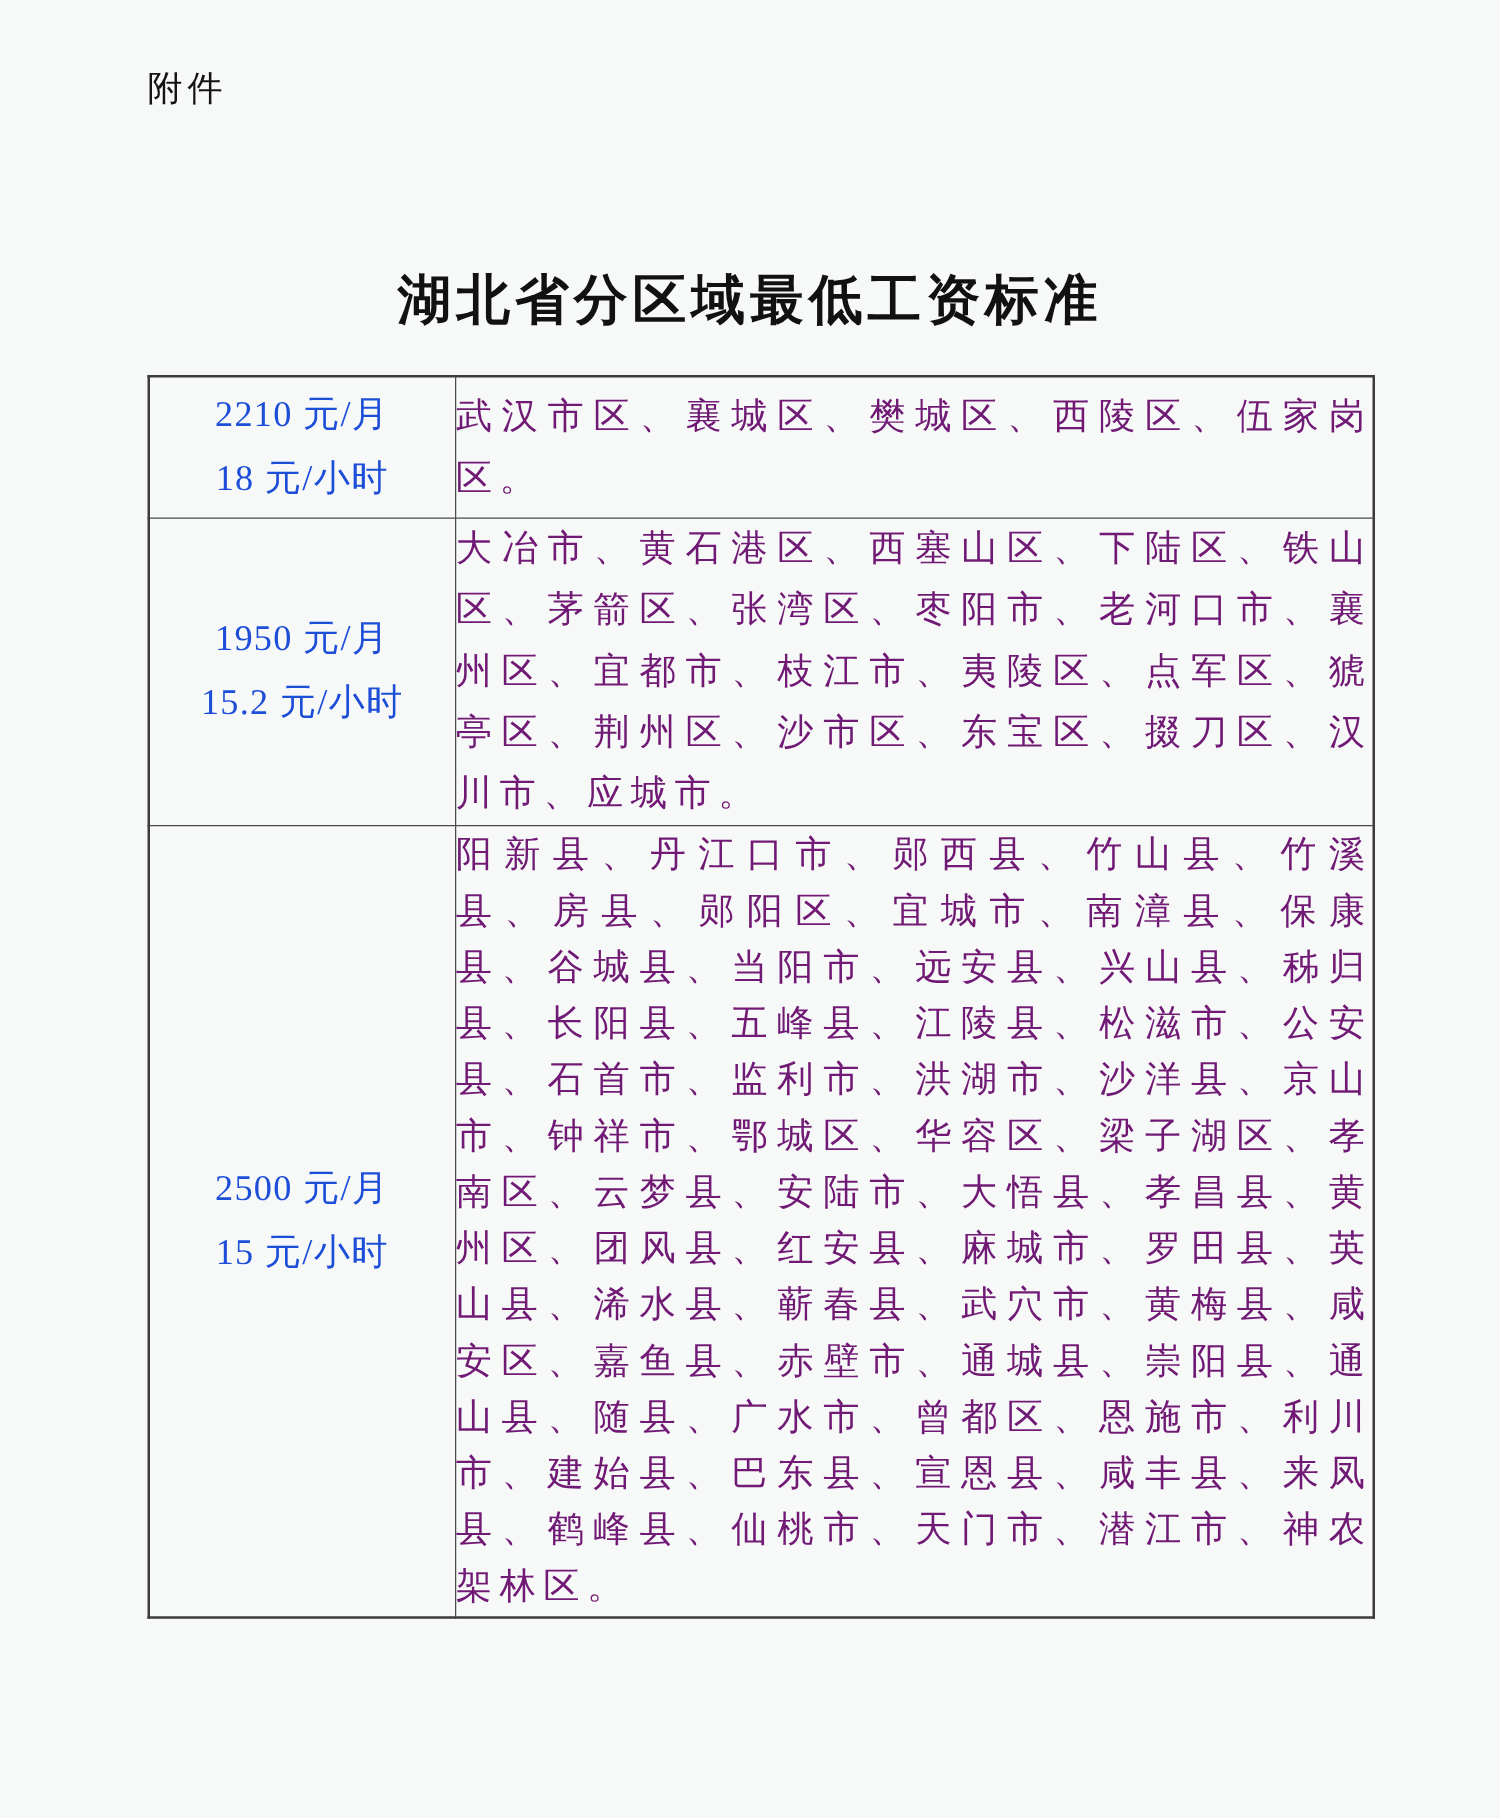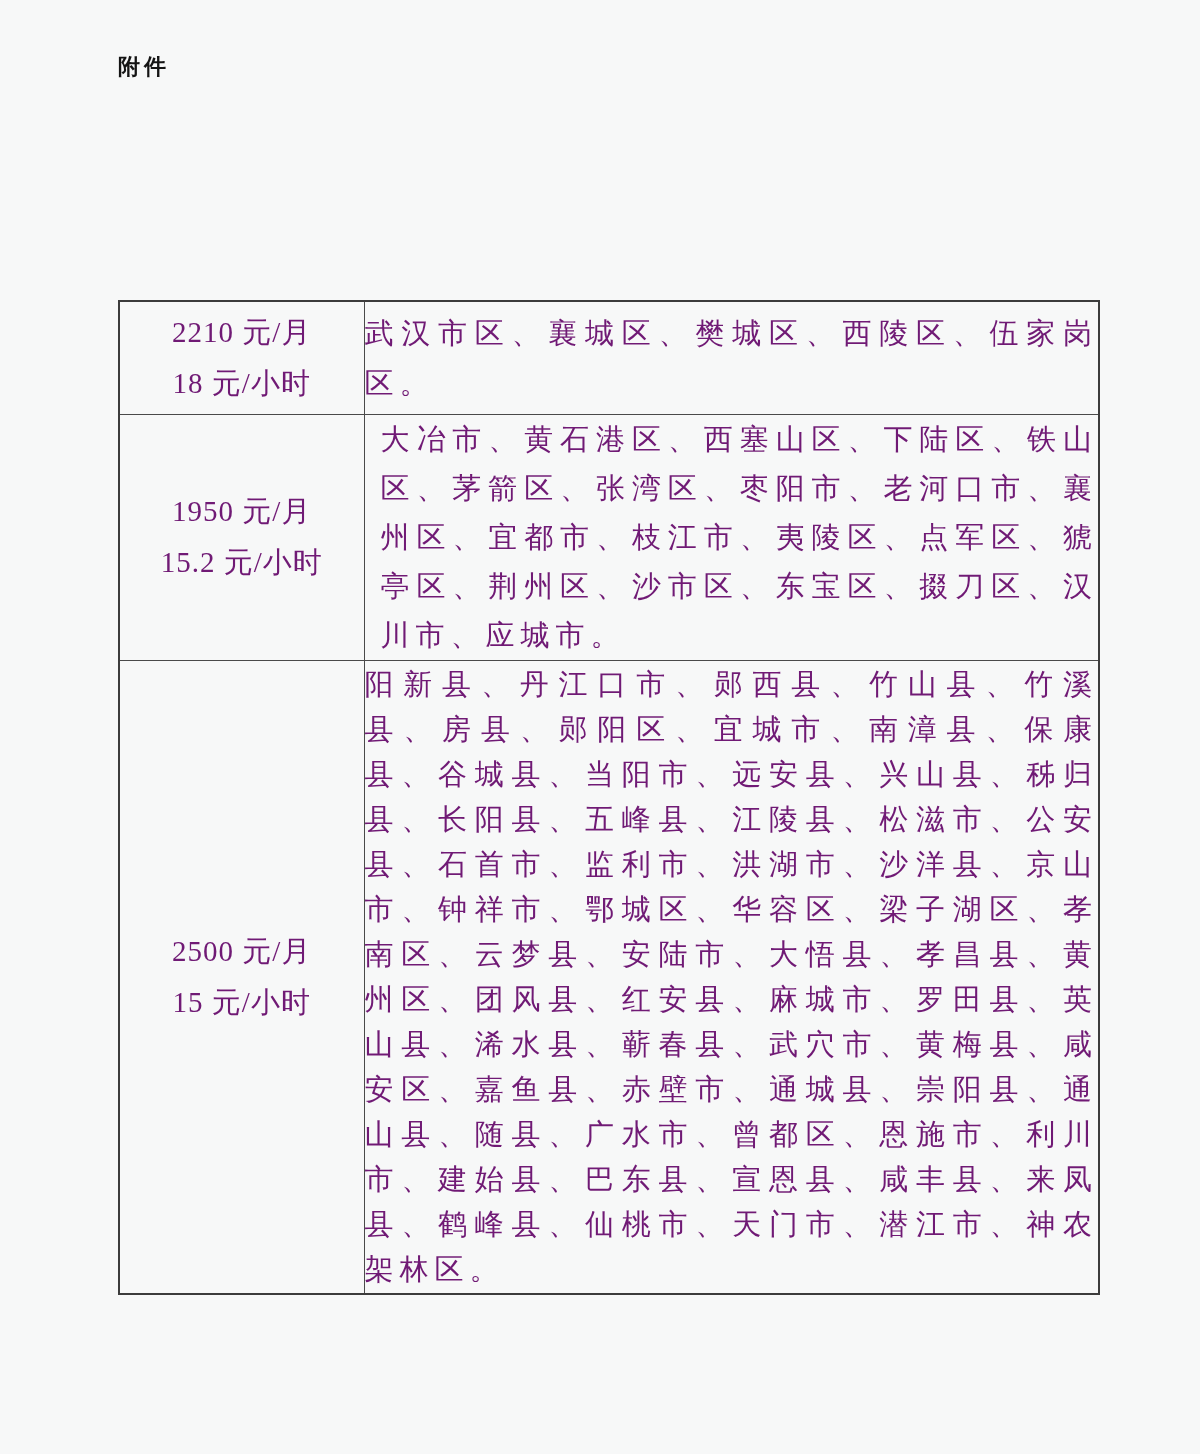--- a/index.html
+++ b/index.html
@@ -14,22 +14,22 @@
     background: #f7f8f8;
     color: #1a1a1a;
     font-family: "Liberation Serif", "DejaVu Serif", serif;
     overflow: hidden;
   }
   .attachment-label {
     position: absolute;
     left: 118px;
     top: 52px;
     font-family: "Liberation Sans", "DejaVu Sans", sans-serif;
-    font-weight: 700;
-    font-size: 22px;
+    font-weight: 400;
+    font-size: 28px;
     letter-spacing: 4px;
     color: #141414;
   }
   .doc-title {
     position: absolute;
     left: 0;
     top: 182px;
     width: 100%;
     text-align: center;
     font-family: "Liberation Serif", "DejaVu Serif", serif;
@@ -64,43 +64,44 @@
     font-weight: 700;
     font-size: 27px;
     letter-spacing: 3px;
     color: #161616;
     line-height: 1.55;
   }
   .wage-cell {
     text-align: center;
     font-size: 29px;
     letter-spacing: 1px;
-    color: #701a75;
+    color: #1d4ed8;
     line-height: 1.75;
     white-space: nowrap;
   }
   .scope-cell {
     padding: 6px 14px 6px 16px;
     font-size: 29px;
     letter-spacing: 6px;
     color: #701a75;
     text-align: justify;
     text-align-last: left;
   }
   tr.r1 .scope-cell { line-height: 50px; }
-  tr.r2 .scope-cell { line-height: 49px; padding-left: 16px; }
+  tr.r2 .scope-cell { line-height: 49px; }
   tr.r3 .scope-cell { line-height: 45px; }
 </style>
 </head>
 <body>
 
 <div class="page">
 
   <div class="attachment-label">附件</div>
 
+  <h1 class="doc-title">湖北省分区域最低工资标准</h1>
 
   <table class="wage-table">
     <colgroup>
       <col class="c1">
       <col class="c2">
     </colgroup>
     <tbody>
 
       <tr class="r1">
         <td class="wage-cell">

